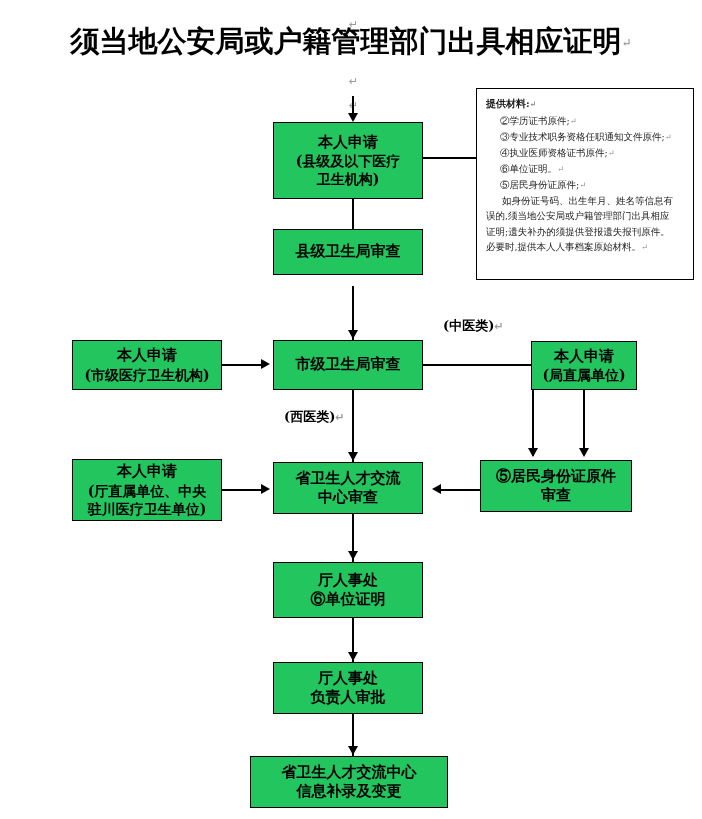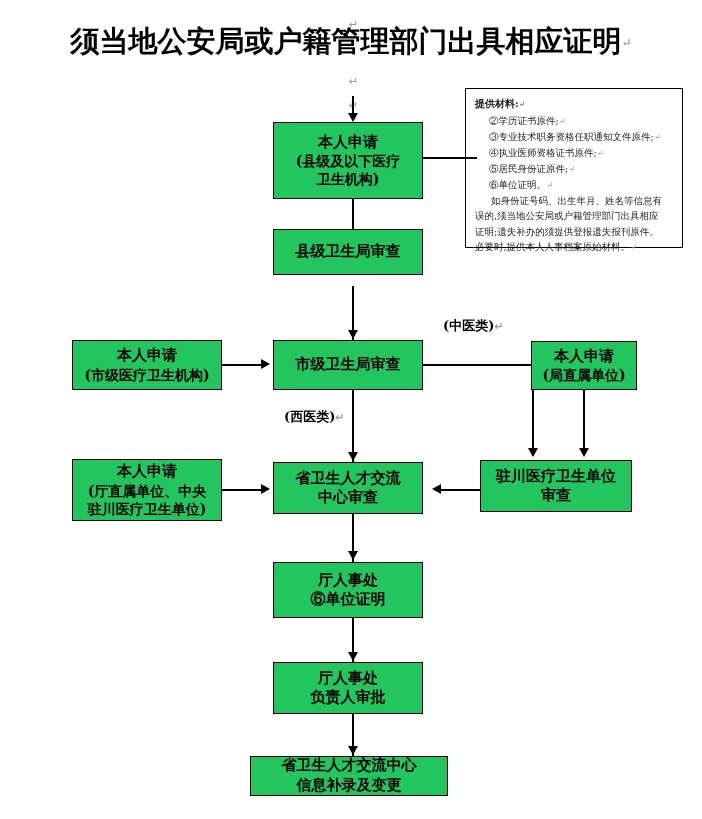--- a/index.html
+++ b/index.html
@@ -64,24 +64,24 @@
     line-height: 1.30;
     text-align: center;
     white-space: nowrap;
   }
   .box .ln { display: block; }
   .box .small { font-size: 14px; }
 
   
   .note {
     position: absolute;
-    left: 465px;
+    left: 476px;
     top: 88px;
     width: 218px;
-    height: 160px;
+    height: 192px;
     border: 1.3px solid #000000;
     background: #ffffff;
     box-sizing: border-box;
     padding: 7px 14px 4px 9px;
     font-family: "DejaVu Serif", "Liberation Serif", serif;
     font-size: 9.5px;
     line-height: 1.62;
     color: #1a1a1a;
   }
   .note .note-title {
@@ -150,24 +150,24 @@
     <div class="item">
       <span>②学历证书原件;</span><span class="tiny">↵</span>
     </div>
     <div class="item">
       <span>③专业技术职务资格任职通知文件原件;</span><span class="tiny">↵</span>
     </div>
     <div class="item">
       <span>④执业医师资格证书原件;</span><span class="tiny">↵</span>
     </div>
     <div class="item">
+      <span>⑥单位证明。</span><span class="tiny">↵</span>
+    </div>
+    <div class="item">
       <span>⑤居民身份证原件;</span><span class="tiny">↵</span>
-    </div>
-    <div class="item">
-      <span>⑥单位证明。</span><span class="tiny">↵</span>
     </div>
     <div class="para">
       <span>如身份证号码、出生年月、姓名等信息有误的,须当地公安局或户籍管理部门出具相应证明;遗失补办的须提供登报遗失报刊原件。必要时,提供本人人事档案原始材料。</span><span class="tiny">↵</span>
     </div>
   </div>
 
   <div class="vline" style="left:352px; top:96px; height:22px;"></div>
   <div class="arrow-down" style="left:348px; top:113px;"></div>
 
   <div class="hline" style="left:423px; top:157px; width:54px;"></div>
@@ -243,32 +243,32 @@
     <span class="ln small">(厅直属单位、中央</span>
     <span class="ln small">驻川医疗卫生单位)</span>
   </div>
 
   <div class="box" style="left:273px; top:462px; width:150px; height:52px;">
     <span class="ln">省卫生人才交流</span>
     <span class="ln">中心审查</span>
   </div>
 
   <div class="box" style="left:480px; top:460px; width:152px; height:52px;">
-    <span class="ln">驻川医疗卫生单位</span>
+    <span class="ln">⑤居民身份证原件</span>
     <span class="ln">审查</span>
   </div>
 
   <div class="box" style="left:273px; top:562px; width:150px; height:56px;">
     <span class="ln">厅人事处</span>
     <span class="ln">⑥单位证明</span>
   </div>
 
   <div class="box" style="left:273px; top:662px; width:150px; height:52px;">
     <span class="ln">厅人事处</span>
     <span class="ln">负责人审批</span>
   </div>
 
-  <div class="box" style="left:250px; top:756px; width:198px; height:40px;justify-content:flex-end;">
+  <div class="box" style="left:250px; top:756px; width:198px; height:52px;">
     <span class="ln">省卫生人才交流中心</span>
     <span class="ln">信息补录及变更</span>
   </div>
 
 </div>
 
 </body></html>

